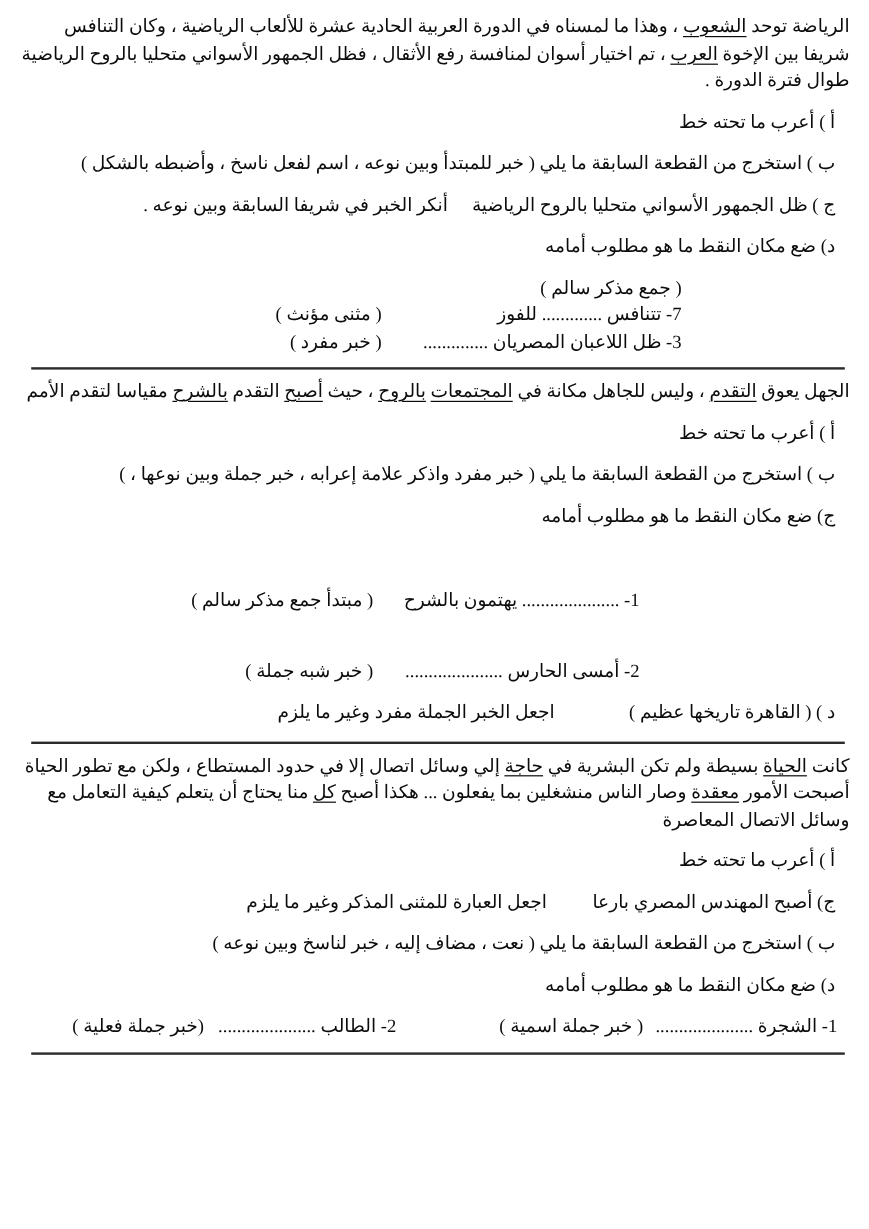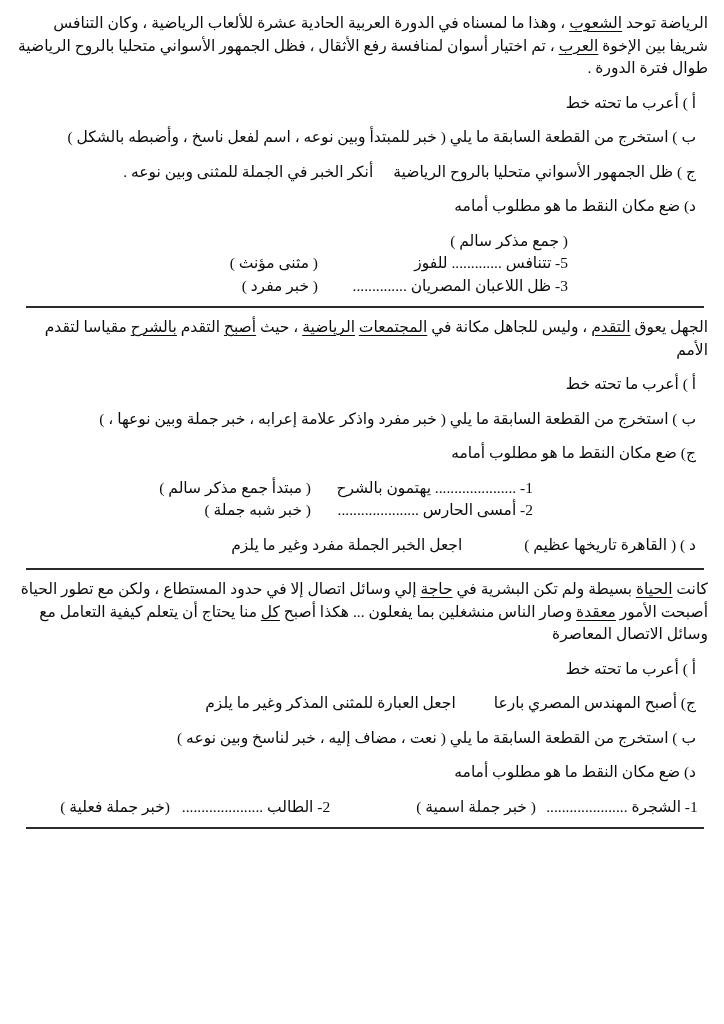--- a/index.html
+++ b/index.html
@@ -34,59 +34,59 @@
   .tab-sm { display: inline-block; width: 20px; }
   .tab-md { display: inline-block; width: 38px; }
   .tab-lg { display: inline-block; width: 62px; }
   .fill-row {
     display: flex;
     align-items: baseline;
   }
   .sec1 .fill-row { margin-right: 140px; }
   .sec1 .ftext { width: 250px; flex: none; }
   .sec2 .fill-row { margin-right: 175px; }
-  .sec2 .ftext { width: 222px; flex: none; }
+  .sec2 .ftext { width: 222px; flex: none; margin-top: 36px; }
   .sec3 .fill-row { margin-right: 0; }
   .sec3 .ftext { width: 172px; flex: none; text-align: center; }
   .sec3 .req1 { width: 148px; flex: none; }
   .sec3 .pair-gap { display: inline-block; width: 46px; flex: none; }
   .sep {
     border: none;
     border-top: 2.2px solid #2b2b2b;
     margin: 9px 4px 8px 10px;
   }
 </style>
 </head>
 <body>
 
 <div class="page">
 
   <section class="sec1">
     <p class="para"><span>الرياضة توحد </span><span class="u">الشعوب</span><span> ، وهذا ما لمسناه في الدورة العربية الحادية عشرة للألعاب الرياضية ، وكان التنافس شريفا بين الإخوة </span><span class="u">العرب</span><span> ، تم اختيار أسوان لمنافسة رفع الأثقال ، فظل الجمهور الأسواني متحليا بالروح الرياضية طوال فترة الدورة .</span></p>
     <div class="line">أ ) أعرب ما تحته خط</div>
     <div class="line">ب ) استخرج من القطعة السابقة ما يلي ( خبر للمبتدأ وبين نوعه ، اسم لفعل ناسخ ، وأضبطه بالشكل )</div>
-    <div class="line"><span>ج ) ظل الجمهور الأسواني متحليا بالروح الرياضية</span><span class="tab-sm"></span><span>أنكر الخبر في الجملة للمثنى وبين نوعه .</span></div>
+    <div class="line"><span>ج ) ظل الجمهور الأسواني متحليا بالروح الرياضية</span><span class="tab-sm"></span><span>أنكر الخبر في شريفا السابقة وبين نوعه .</span></div>
     <div class="line">د) ضع مكان النقط ما هو مطلوب أمامه</div>
     <div class="fill-row">
       <span class="req">( جمع مذكر سالم )</span>
     </div>
     <div class="fill-row">
-      <span class="ftext">5- تتنافس ............. للفوز</span>
+      <span class="ftext">7- تتنافس ............. للفوز</span>
       <span class="req">( مثنى مؤنث )</span>
     </div>
     <div class="fill-row">
       <span class="ftext">3- ظل اللاعبان المصريان ..............</span>
       <span class="req">( خبر مفرد )</span>
     </div>
   </section>
 
   <hr class="sep">
 
   <section class="sec2">
-    <p class="para"><span>الجهل يعوق </span><span class="u">التقدم</span><span> ، وليس للجاهل مكانة في </span><span class="u">المجتمعات</span><span> </span><span class="u">الرياضية</span><span> ، حيث </span><span class="u">أصبح</span><span> التقدم </span><span class="u">بالشرح</span><span> مقياسا لتقدم الأمم</span></p>
+    <p class="para"><span>الجهل يعوق </span><span class="u">التقدم</span><span> ، وليس للجاهل مكانة في </span><span class="u">المجتمعات</span><span> </span><span class="u">بالروح</span><span> ، حيث </span><span class="u">أصبح</span><span> التقدم </span><span class="u">بالشرح</span><span> مقياسا لتقدم الأمم</span></p>
     <div class="line">أ ) أعرب ما تحته خط</div>
     <div class="line">ب ) استخرج من القطعة السابقة ما يلي ( خبر مفرد واذكر علامة إعرابه ، خبر جملة وبين نوعها ، )</div>
     <div class="line">ج) ضع مكان النقط ما هو مطلوب أمامه</div>
     <div class="fill-row">
       <span class="ftext">1- ..................... يهتمون بالشرح</span>
       <span class="req">( مبتدأ جمع مذكر سالم )</span>
     </div>
     <div class="fill-row">
       <span class="ftext">2- أمسى الحارس .....................</span>
       <span class="req">( خبر شبه جملة )</span>

